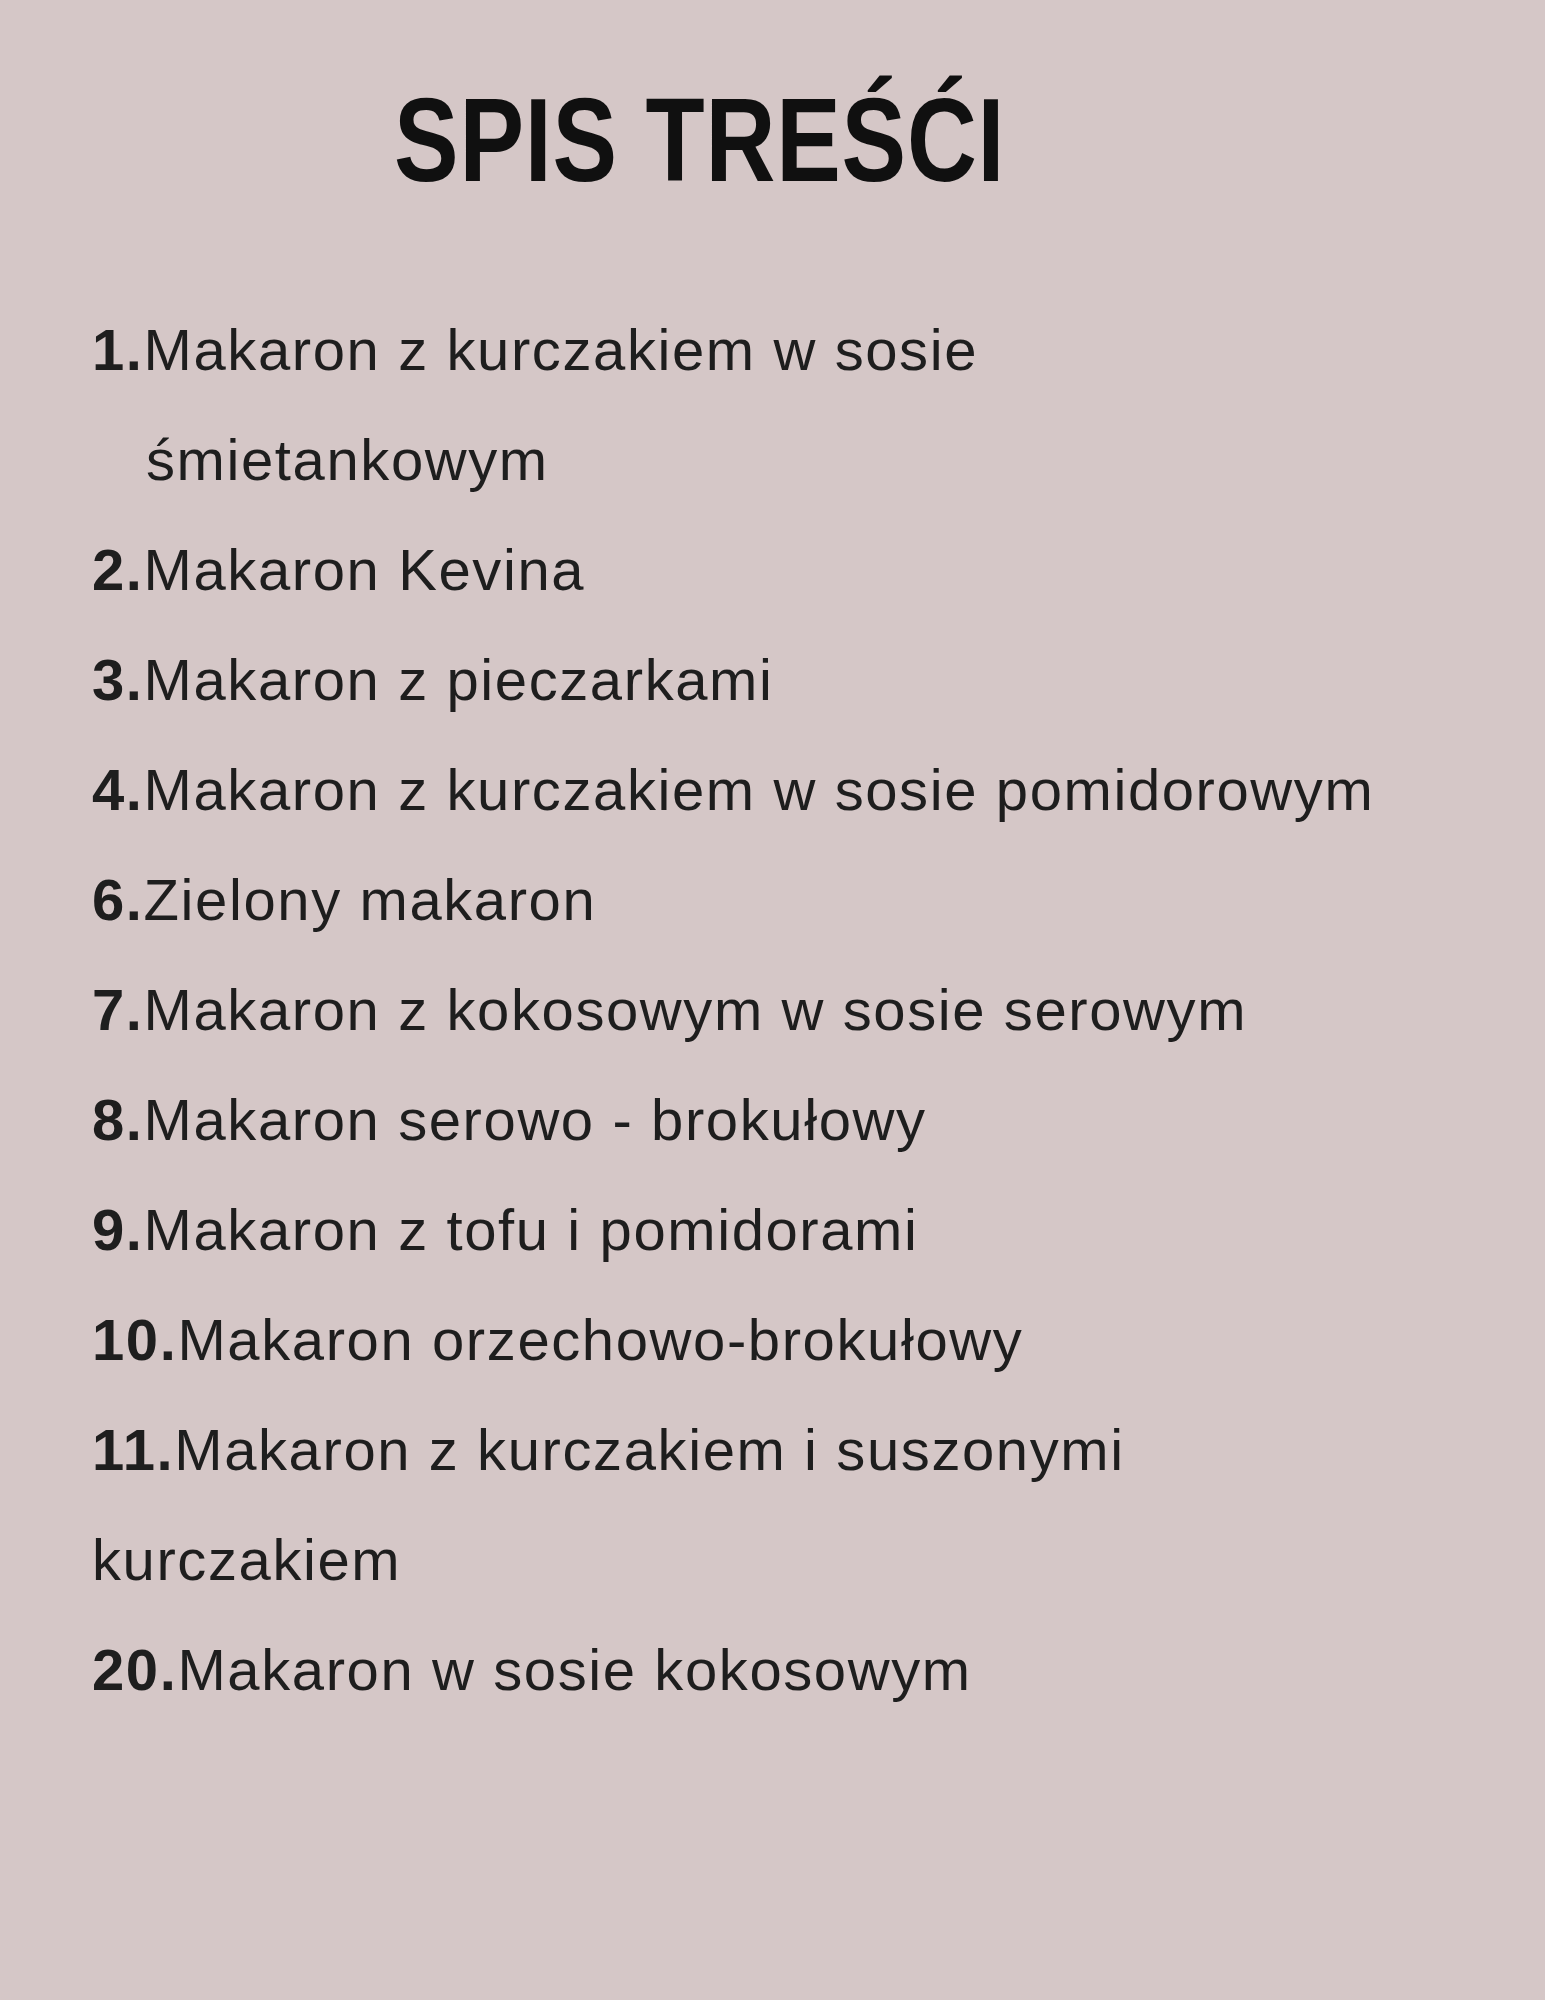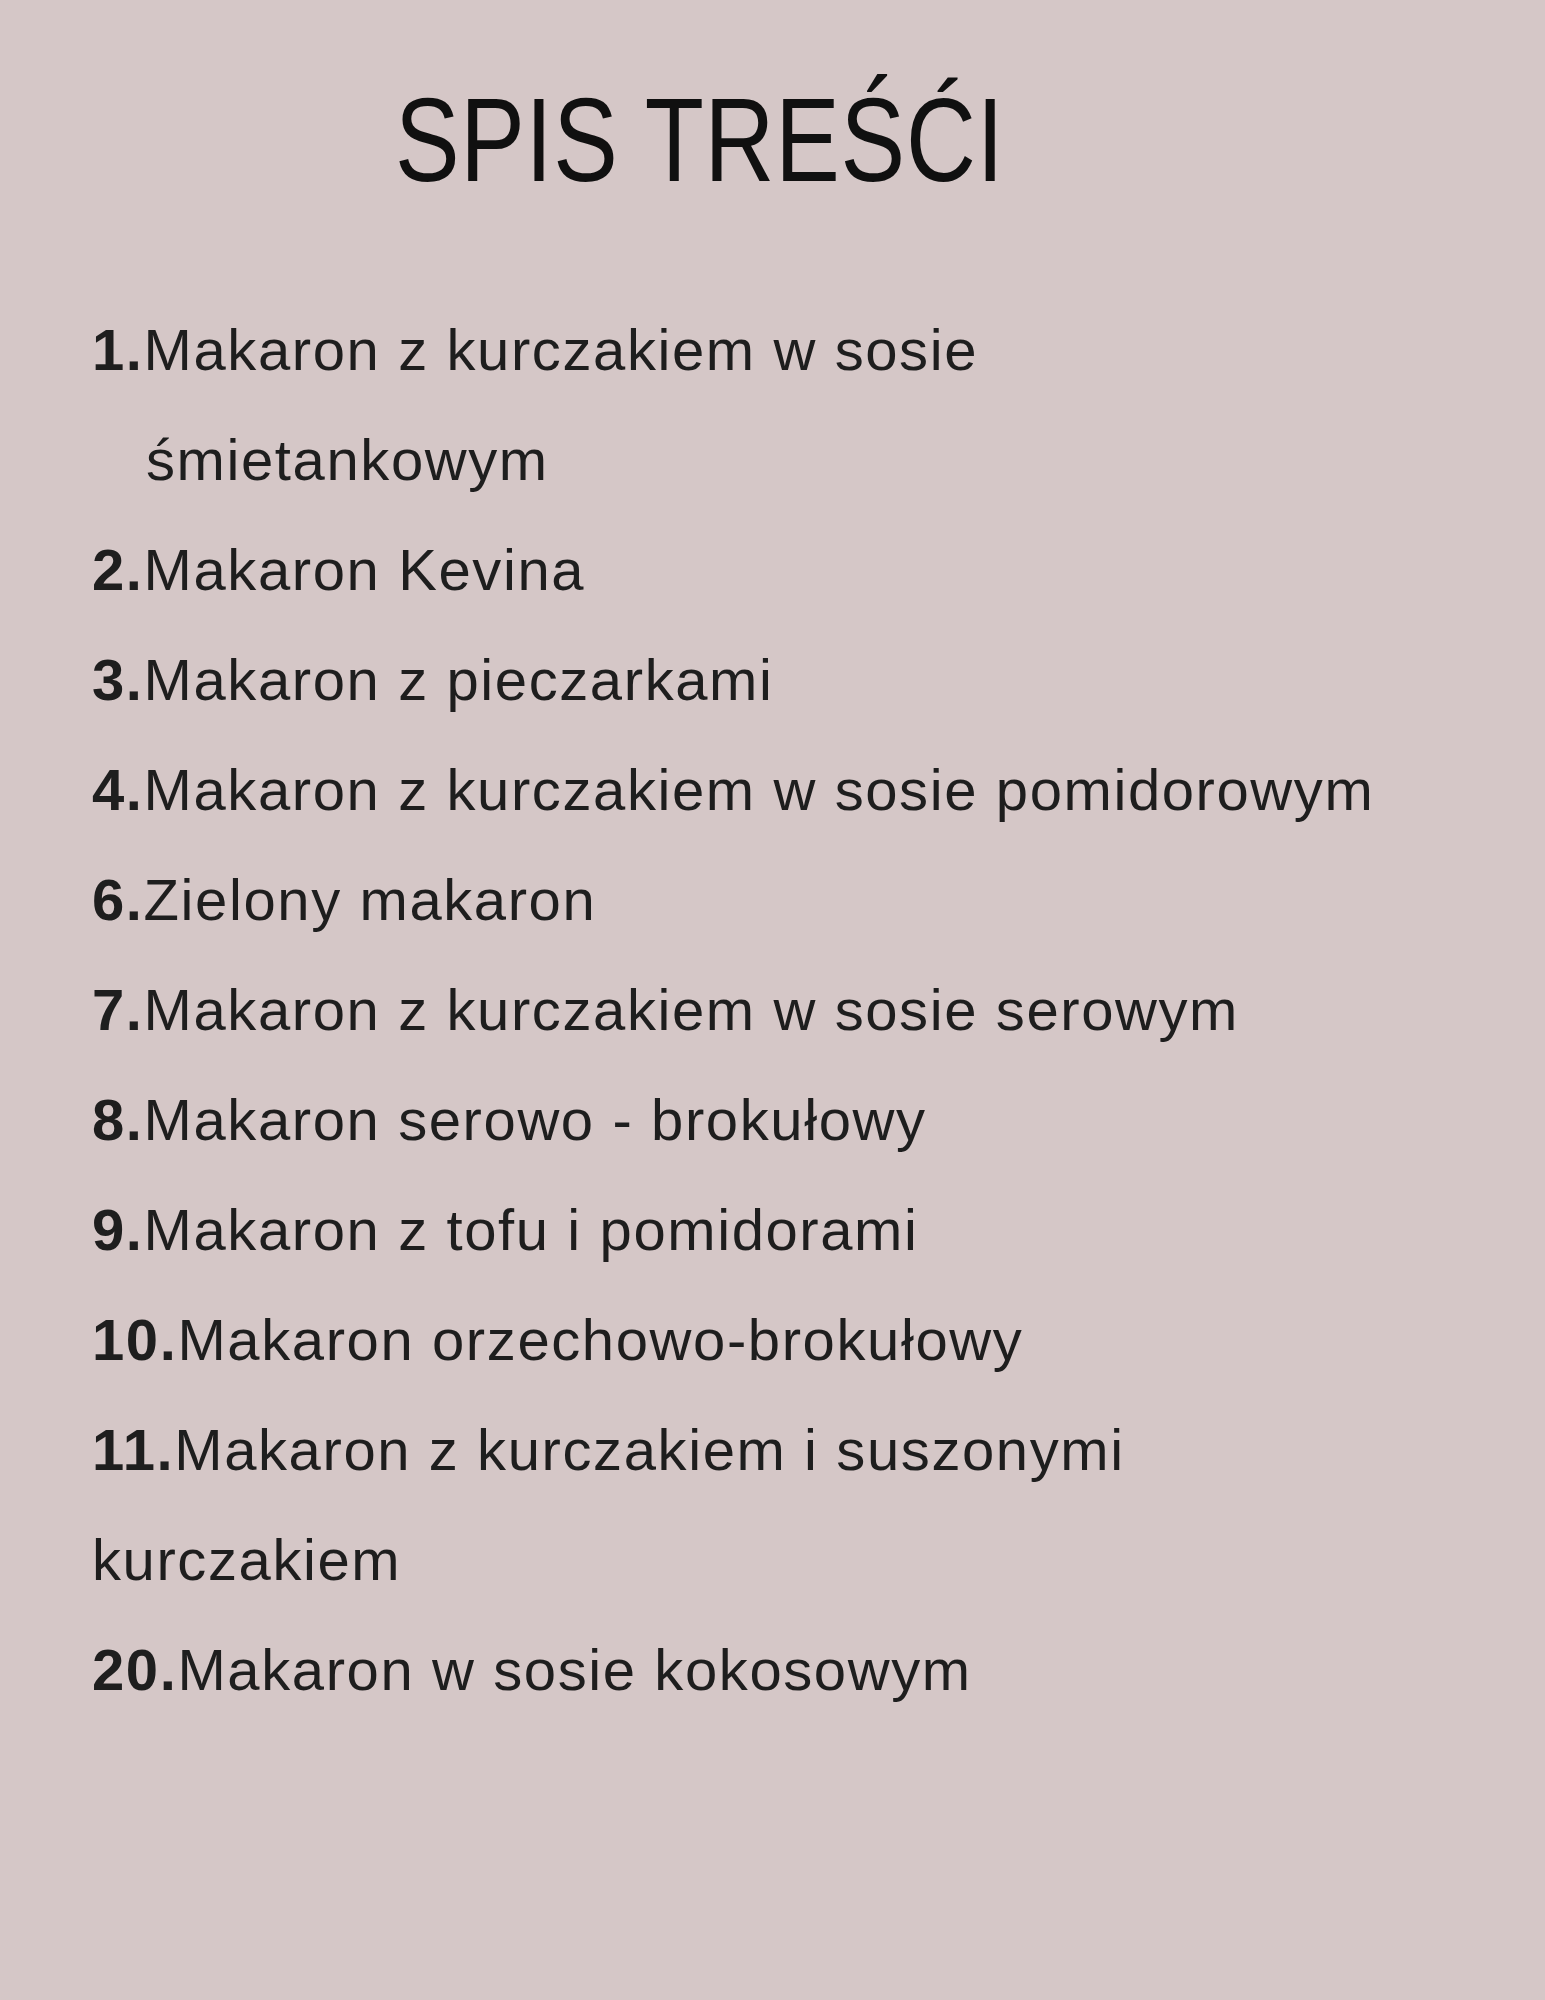--- a/index.html
+++ b/index.html
@@ -21,21 +21,21 @@
     overflow: hidden;
   }
   .page-title {
     position: absolute;
     top: 70px;
     left: 0;
     width: 1400px;
     height: 140px;
     line-height: 140px;
     text-align: center;
-    font-weight: 400;
+    font-weight: 700;
     font-size: 118px;
     color: var(--title);
     white-space: nowrap;
   }
   .page-title .title-inner {
     display: inline-block;
     transform: scaleX(0.82);
     transform-origin: center;
     letter-spacing: 1px;
   }
@@ -64,21 +64,21 @@
   <h1 class="page-title">
     <span class="title-inner">SPIS TREŚĆI</span>
   </h1>
   <main class="toc-list">
       <div class="toc-line"><span class="num">1.</span><span class="txt">Makaron z kurczakiem w sosie</span></div>
       <div class="toc-line" style="padding-left: 54px;"><span class="txt">śmietankowym</span></div>
       <div class="toc-line"><span class="num">2.</span><span class="txt">Makaron Kevina</span></div>
       <div class="toc-line"><span class="num">3.</span><span class="txt">Makaron z pieczarkami</span></div>
       <div class="toc-line"><span class="num">4.</span><span class="txt">Makaron z kurczakiem w sosie pomidorowym</span></div>
       <div class="toc-line"><span class="num">6.</span><span class="txt">Zielony makaron</span></div>
-      <div class="toc-line"><span class="num">7.</span><span class="txt">Makaron z kurczakiem w sosie serowym</span></div>
+      <div class="toc-line"><span class="num">7.</span><span class="txt">Makaron z kokosowym w sosie serowym</span></div>
       <div class="toc-line"><span class="num">8.</span><span class="txt">Makaron serowo - brokułowy</span></div>
       <div class="toc-line"><span class="num">9.</span><span class="txt">Makaron z tofu i pomidorami</span></div>
       <div class="toc-line"><span class="num">10.</span><span class="txt">Makaron orzechowo-brokułowy</span></div>
       <div class="toc-line"><span class="num">11.</span><span class="txt">Makaron z kurczakiem i suszonymi</span></div>
       <div class="toc-line"><span class="txt">kurczakiem</span></div>
       <div class="toc-line"><span class="num">20.</span><span class="txt">Makaron w sosie kokosowym</span></div>
     </main>
 </div>
 
 </body></html>

